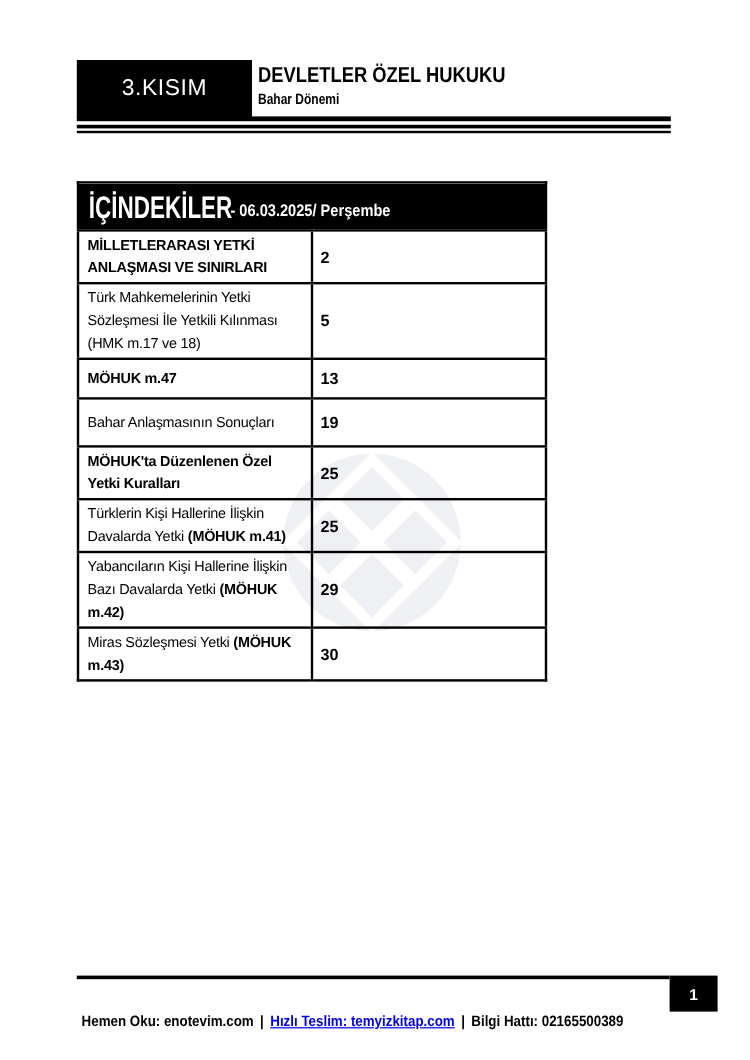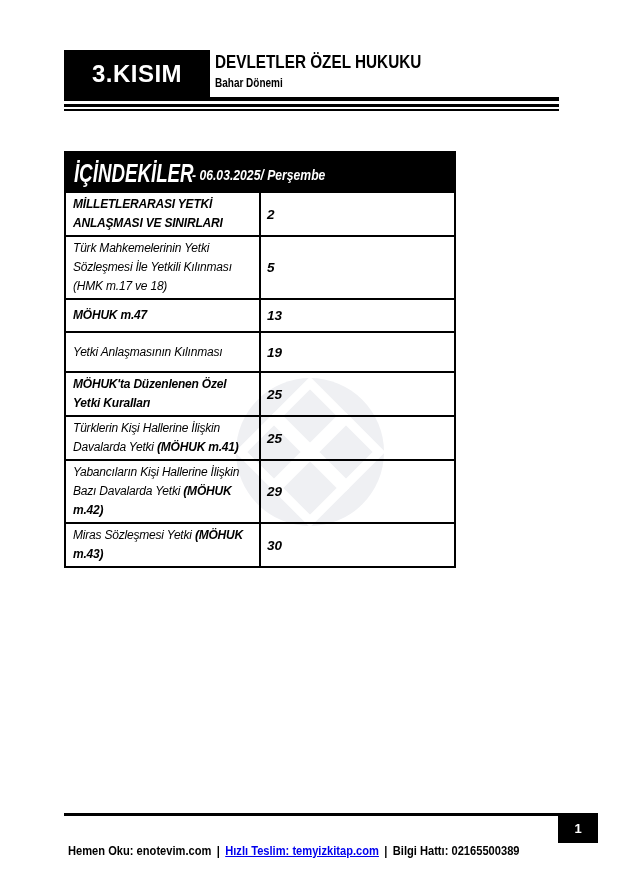--- a/index.html
+++ b/index.html
@@ -2,37 +2,37 @@
 <html><head>
 <meta charset="utf-8">
 <style>
   * { margin:0; padding:0; box-sizing:border-box; }
   html,body { background:#fff; }
   body { width:625px; height:883px; position:relative; font-family:"Liberation Sans", sans-serif; color:#000; overflow:hidden; }
 
   
   .kisim-box { position:absolute; left:64px; top:50px; width:146px; height:48px;
     background:#000; color:#fff; display:flex; align-items:center; justify-content:center;
-    font-size:24px; font-weight:bold; letter-spacing:0.5px; }
+    font-size:19px; font-weight:normal; letter-spacing:0.5px; }
   .course-block { position:absolute; left:215px; top:52px; }
   .course-title { font-size:18px; font-weight:bold; white-space:nowrap;
     transform:scaleX(0.85); transform-origin:left top; line-height:21px; }
   .course-term { font-size:12.5px; font-weight:bold; white-space:nowrap;
     transform:scaleX(0.80); transform-origin:left top; margin-top:3px; }
   .hdr-rule { position:absolute; left:64px; width:495px; background:#000; }
   .hdr-rule.r1 { top:97px; height:4px; }
   .hdr-rule.r2 { top:104px; height:3px; }
   .hdr-rule.r3 { top:109px; height:2px; }
 
   
   .watermark { position:absolute; left:235px; top:377px; z-index:0; }
 
   
   table.toc { position:absolute; left:64px; top:151px; width:392px; z-index:1;
-    border-collapse:collapse; border:2px solid #000; table-layout:fixed; background:transparent;font-style:italic; }
+    border-collapse:collapse; border:2px solid #000; table-layout:fixed; background:transparent; }
   .toc-head-cell { position:relative; height:40px; background:#000; }
   .toc-heading { position:absolute; left:8px; bottom:2px; color:#fff; font-weight:bold;
     font-size:26px; white-space:nowrap; transform:scaleX(0.72); transform-origin:left bottom; }
   .toc-date { position:absolute; left:126px; bottom:8px; color:#fff; font-weight:bold;
     font-size:14px; white-space:nowrap; transform:scaleX(0.87); transform-origin:left bottom; }
   table.toc td { vertical-align:middle; }
   tr.item td { border-top:2px solid #000; }
   .c-title { width:458px; padding:2px 6px 2px 7px; font-size:12px; line-height:19px; letter-spacing:-0.2px; }
   .c-page  { width:36px; border-left:2px solid #000; font-weight:bold; font-size:13.5px; padding-left:6px; }
   tr.t-bold .c-title { font-weight:bold; }
@@ -87,21 +87,21 @@
     </tr>
     <tr class="item rh42">
       <td class="c-title"><span>Türk Mahkemelerinin Yetki Sözleşmesi İle Yetkili Kılınması (HMK m.17 ve 18)</span></td>
       <td class="c-page">5</td>
     </tr>
     <tr class="item t-bold rh33">
       <td class="c-title"><span>MÖHUK m.47</span></td>
       <td class="c-page">13</td>
     </tr>
     <tr class="item rh40">
-      <td class="c-title"><span>Yetki Anlaşmasının Kılınması</span></td>
+      <td class="c-title"><span>Bahar Anlaşmasının Sonuçları</span></td>
       <td class="c-page">19</td>
     </tr>
     <tr class="item t-bold rh36">
       <td class="c-title"><span>MÖHUK'ta Düzenlenen Özel Yetki Kuralları</span></td>
       <td class="c-page">25</td>
     </tr>
     <tr class="item rh36">
       <td class="c-title"><span>Türklerin Kişi Hallerine İlişkin Davalarda Yetki </span><span class="bold-suffix">(MÖHUK m.41)</span></td>
       <td class="c-page">25</td>
     </tr>

